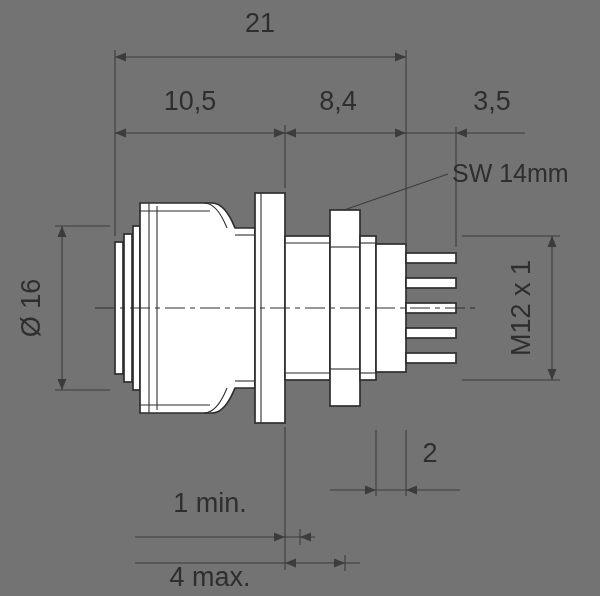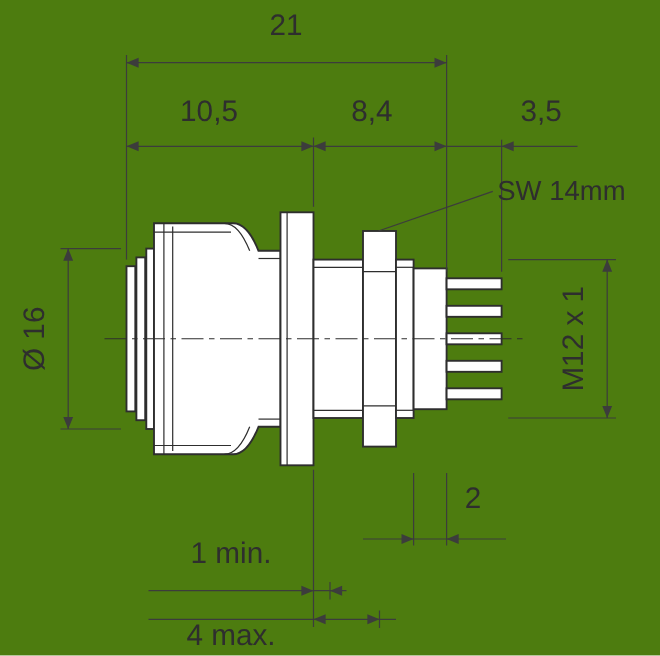--- a/index.html
+++ b/index.html
@@ -7,21 +7,21 @@
     padding: 0;
     background: #ffffff;
     width: 600px;
     height: 596px;
     overflow: hidden;
   }
   .stage {
     position: relative;
     width: 600px;
     height: 596px;
-    background: #4d7c0f;
+    background: #737373;
   }
   svg { display: block; }
   .outline { fill: #ffffff; stroke: #2e2e2e; stroke-width: 1.7; }
   .detail  { fill: none;    stroke: #2e2e2e; stroke-width: 1.1; }
   .dim     { fill: none;    stroke: #3c3c3c; stroke-width: 1.1; }
   .arrow   { fill: #3c3c3c; stroke: none; }
   .center  { fill: none; stroke: #2e2e2e; stroke-width: 1;
              stroke-dasharray: 20 5 5 5; }
   text.dimlabel {
     fill: #2e2e2e;

